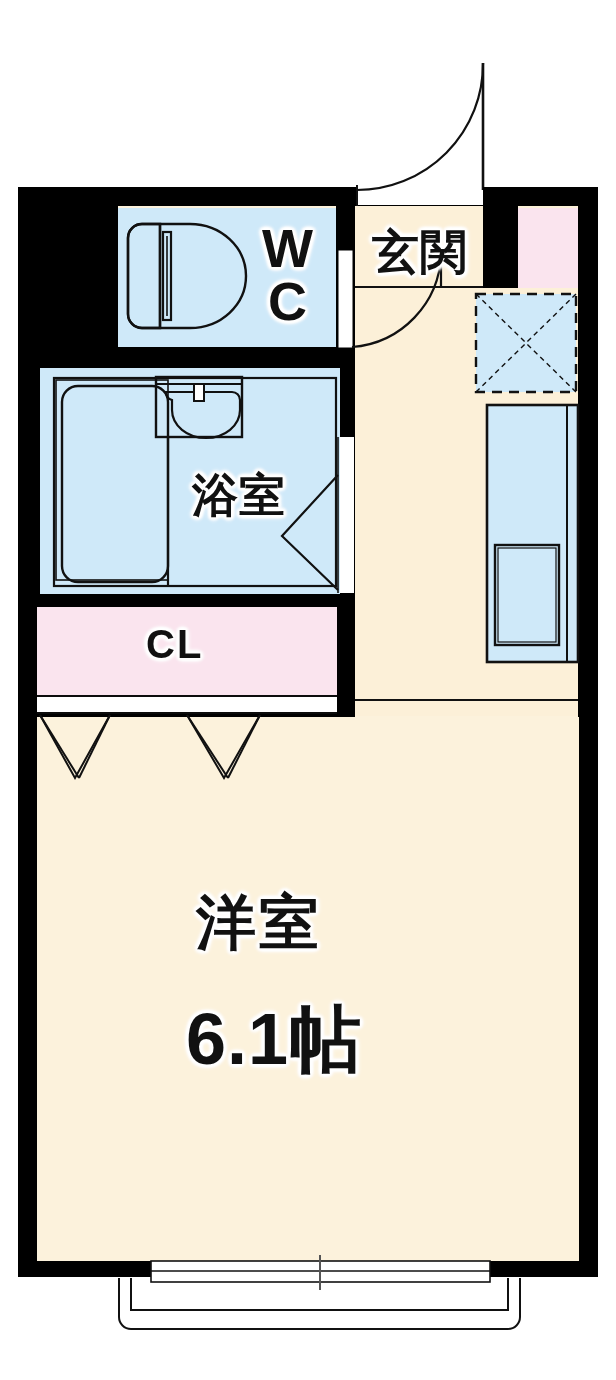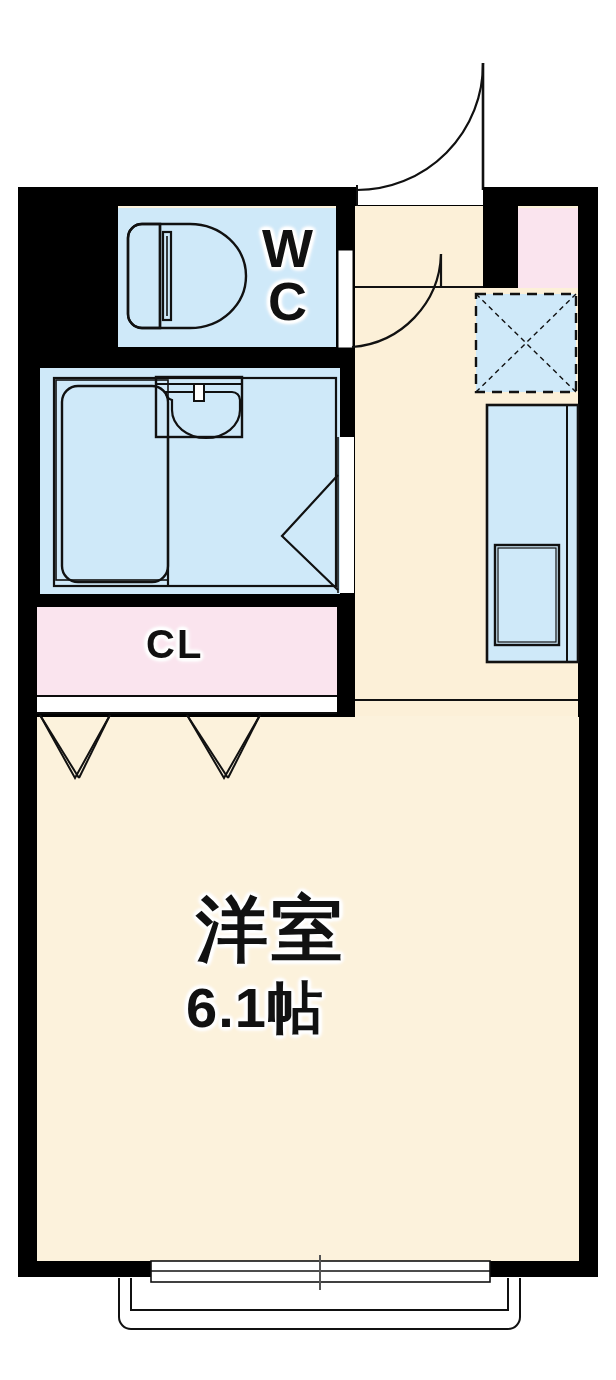--- a/index.html
+++ b/index.html
@@ -21,22 +21,22 @@
        2px 0 3px #fff, -2px 0 3px #fff, 0 2px 3px #fff, 0 -2px 3px #fff,
        2px 2px 3px #fff, -2px 2px 3px #fff, 2px -2px 3px #fff, -2px -2px 3px #fff,
        3px 0 4px #fff, -3px 0 4px #fff, 0 3px 4px #fff, 0 -3px 4px #fff;
     pointer-events:none;
     line-height:1;
   }
   .lbl-wc{left:262px;top:222px;font-size:54px;letter-spacing:0px;line-height:0.98;text-align:center;}
   .lbl-genkan{left:372px;top:228px;font-size:47px;letter-spacing:1px;}
   .lbl-bath{left:192px;top:472px;font-size:46px;letter-spacing:1px;}
   .lbl-cl{left:146px;top:624px;font-size:40px;letter-spacing:2px;}
-  .lbl-room{left:196px;top:893px;font-size:72px;letter-spacing:3px;}
-  .lbl-area{left:186px;top:980px;font-size:56px;letter-spacing:1px;}
+  .lbl-room{left:196px;top:893px;font-size:60px;letter-spacing:3px;}
+  .lbl-area{left:186px;top:1003px;font-size:72px;letter-spacing:1px;}
 </style>
 </head>
 <body>
 
 <div id="plan">
 
   <svg width="616" height="1380" viewBox="0 0 616 1380" shape-rendering="geometricPrecision">
 
     <g>
       <rect x="18" y="187" width="580" height="1090" fill="#000000"></rect>
@@ -180,21 +180,23 @@
       <path d="M 131 1278 L 131 1310 L 508 1310 L 508 1278" fill="none" stroke="#111111" stroke-width="2"></path>
     </g>
 
   </svg>
 
   <div class="lbl lbl-wc">
     <div>W</div>
     <div>C</div>
   </div>
 
-
+  <div class="lbl lbl-genkan">玄関</div>
+
+  <div class="lbl lbl-bath">浴室</div>
 
   <div class="lbl lbl-cl">CL</div>
 
   <div class="lbl lbl-room">洋室</div>
 
   <div class="lbl lbl-area">6.1帖</div>
 
 </div>
 
 </body></html>

